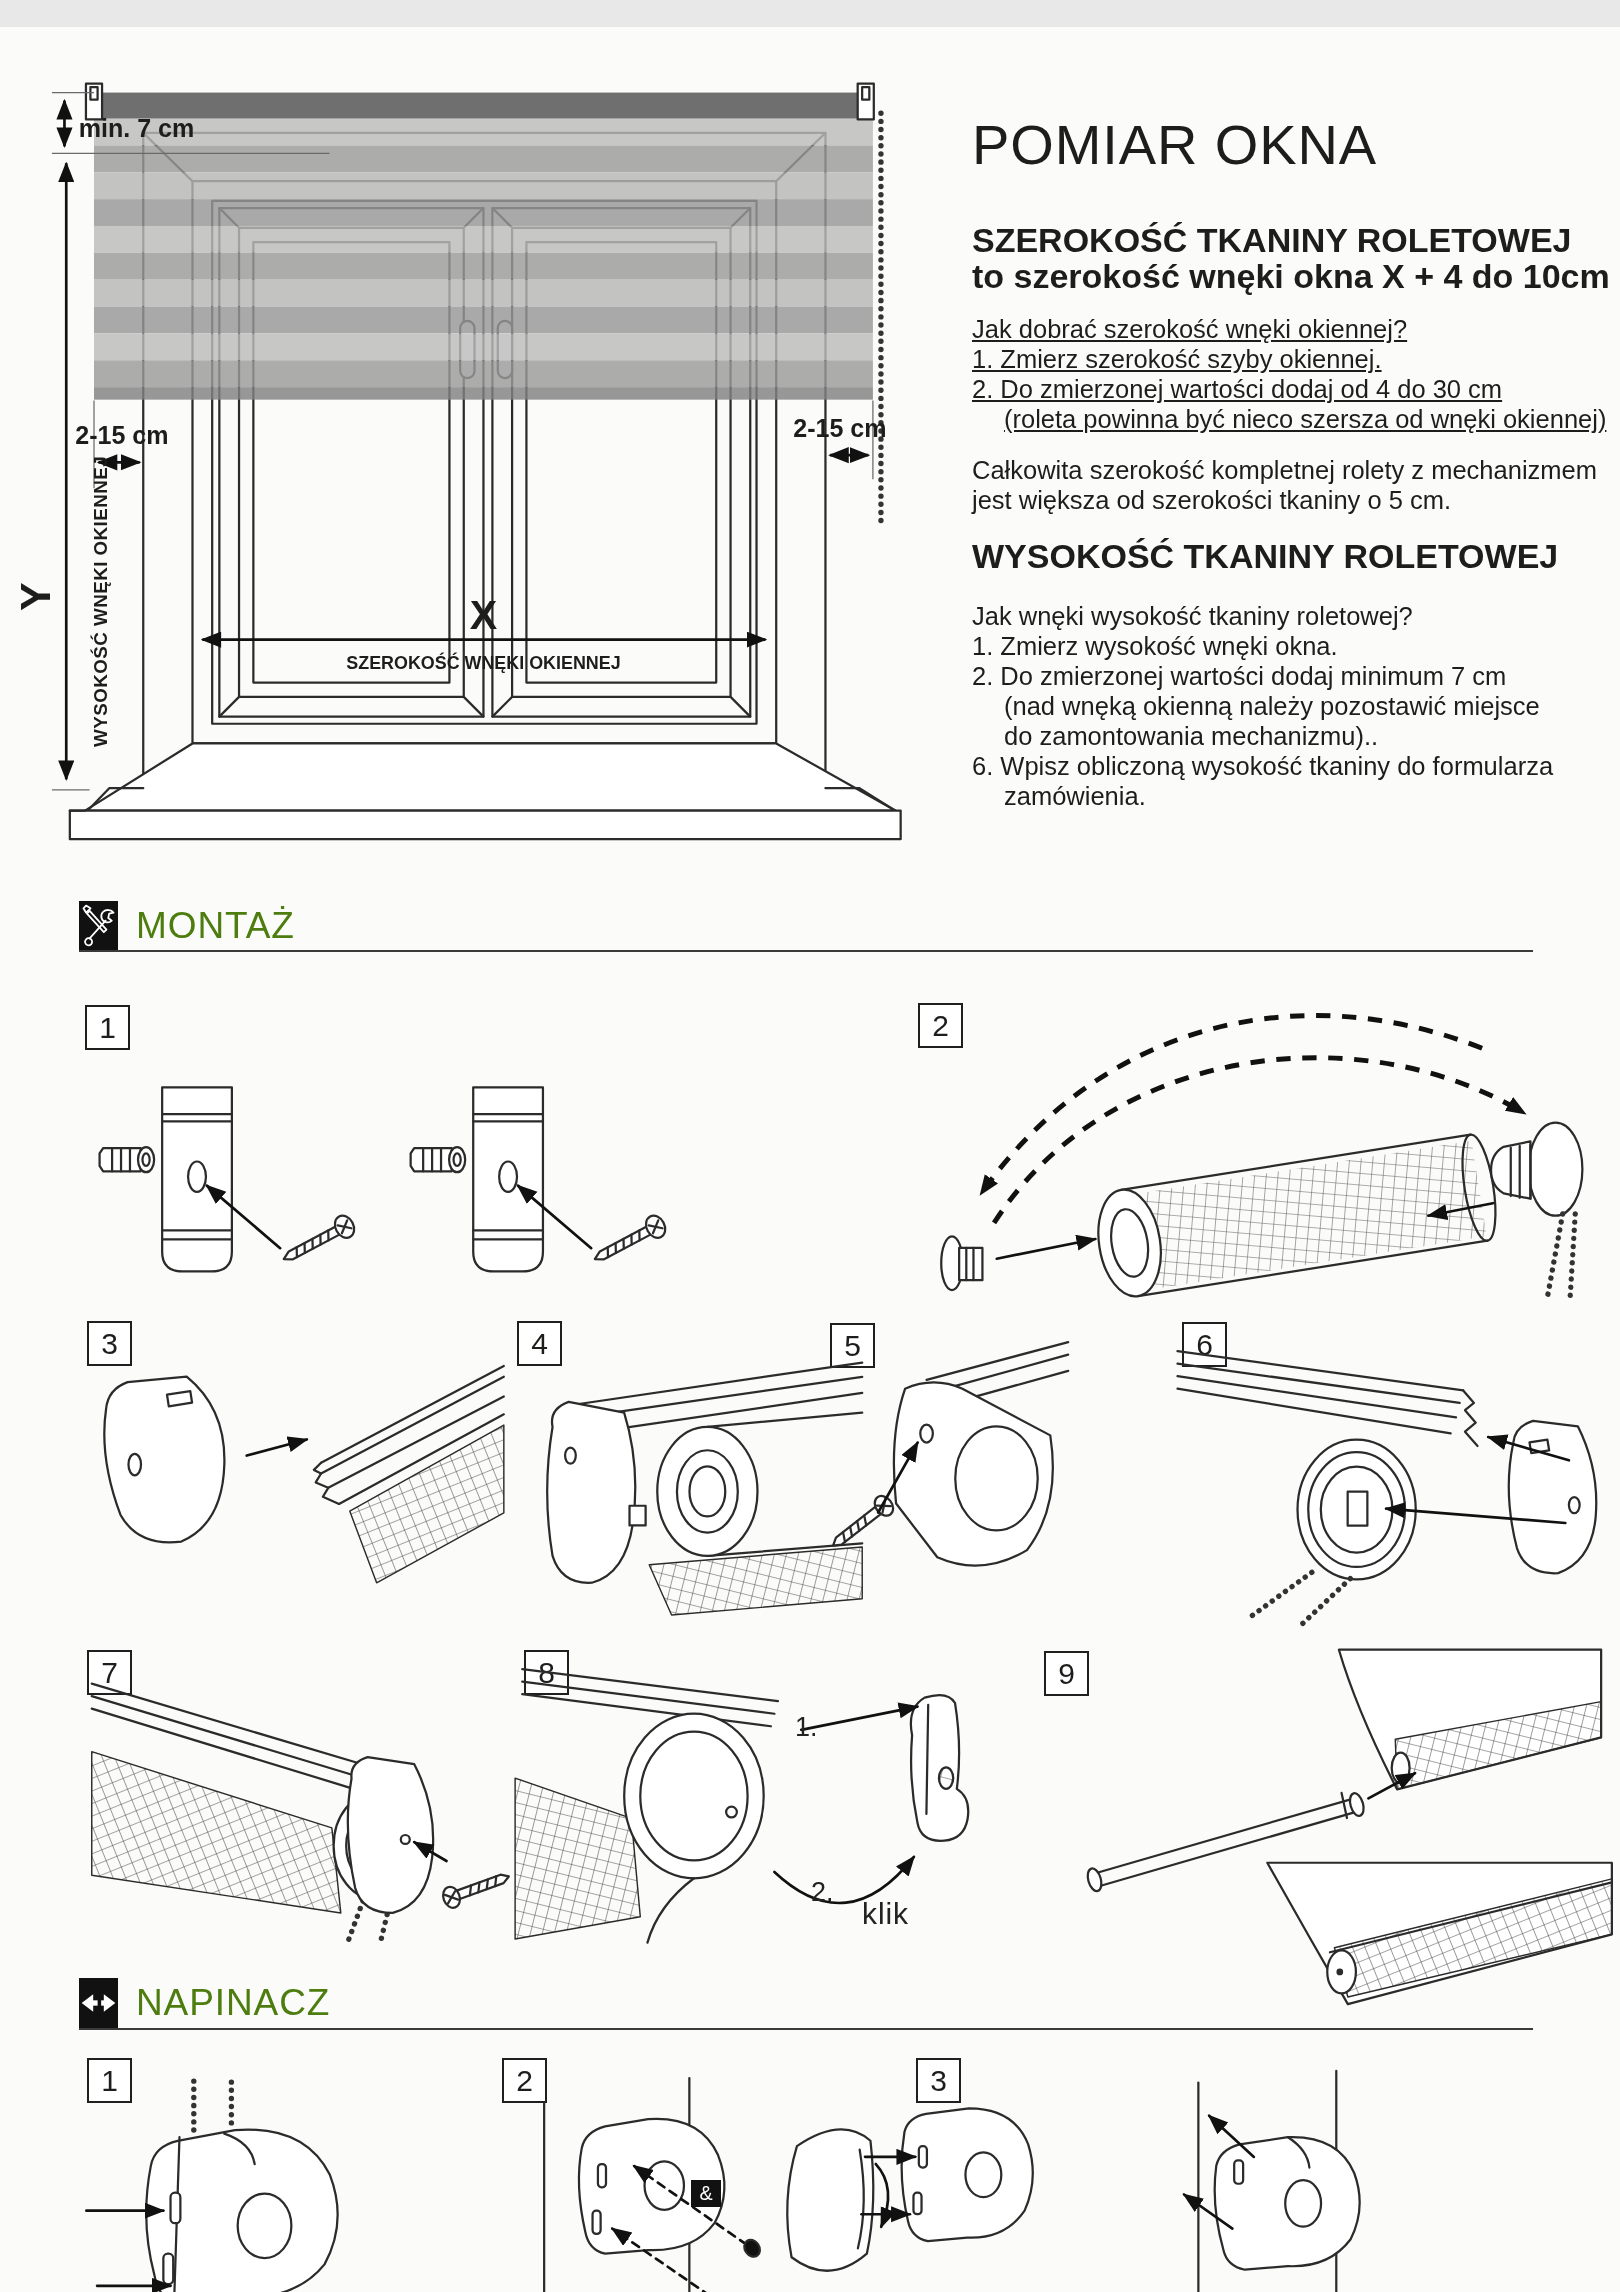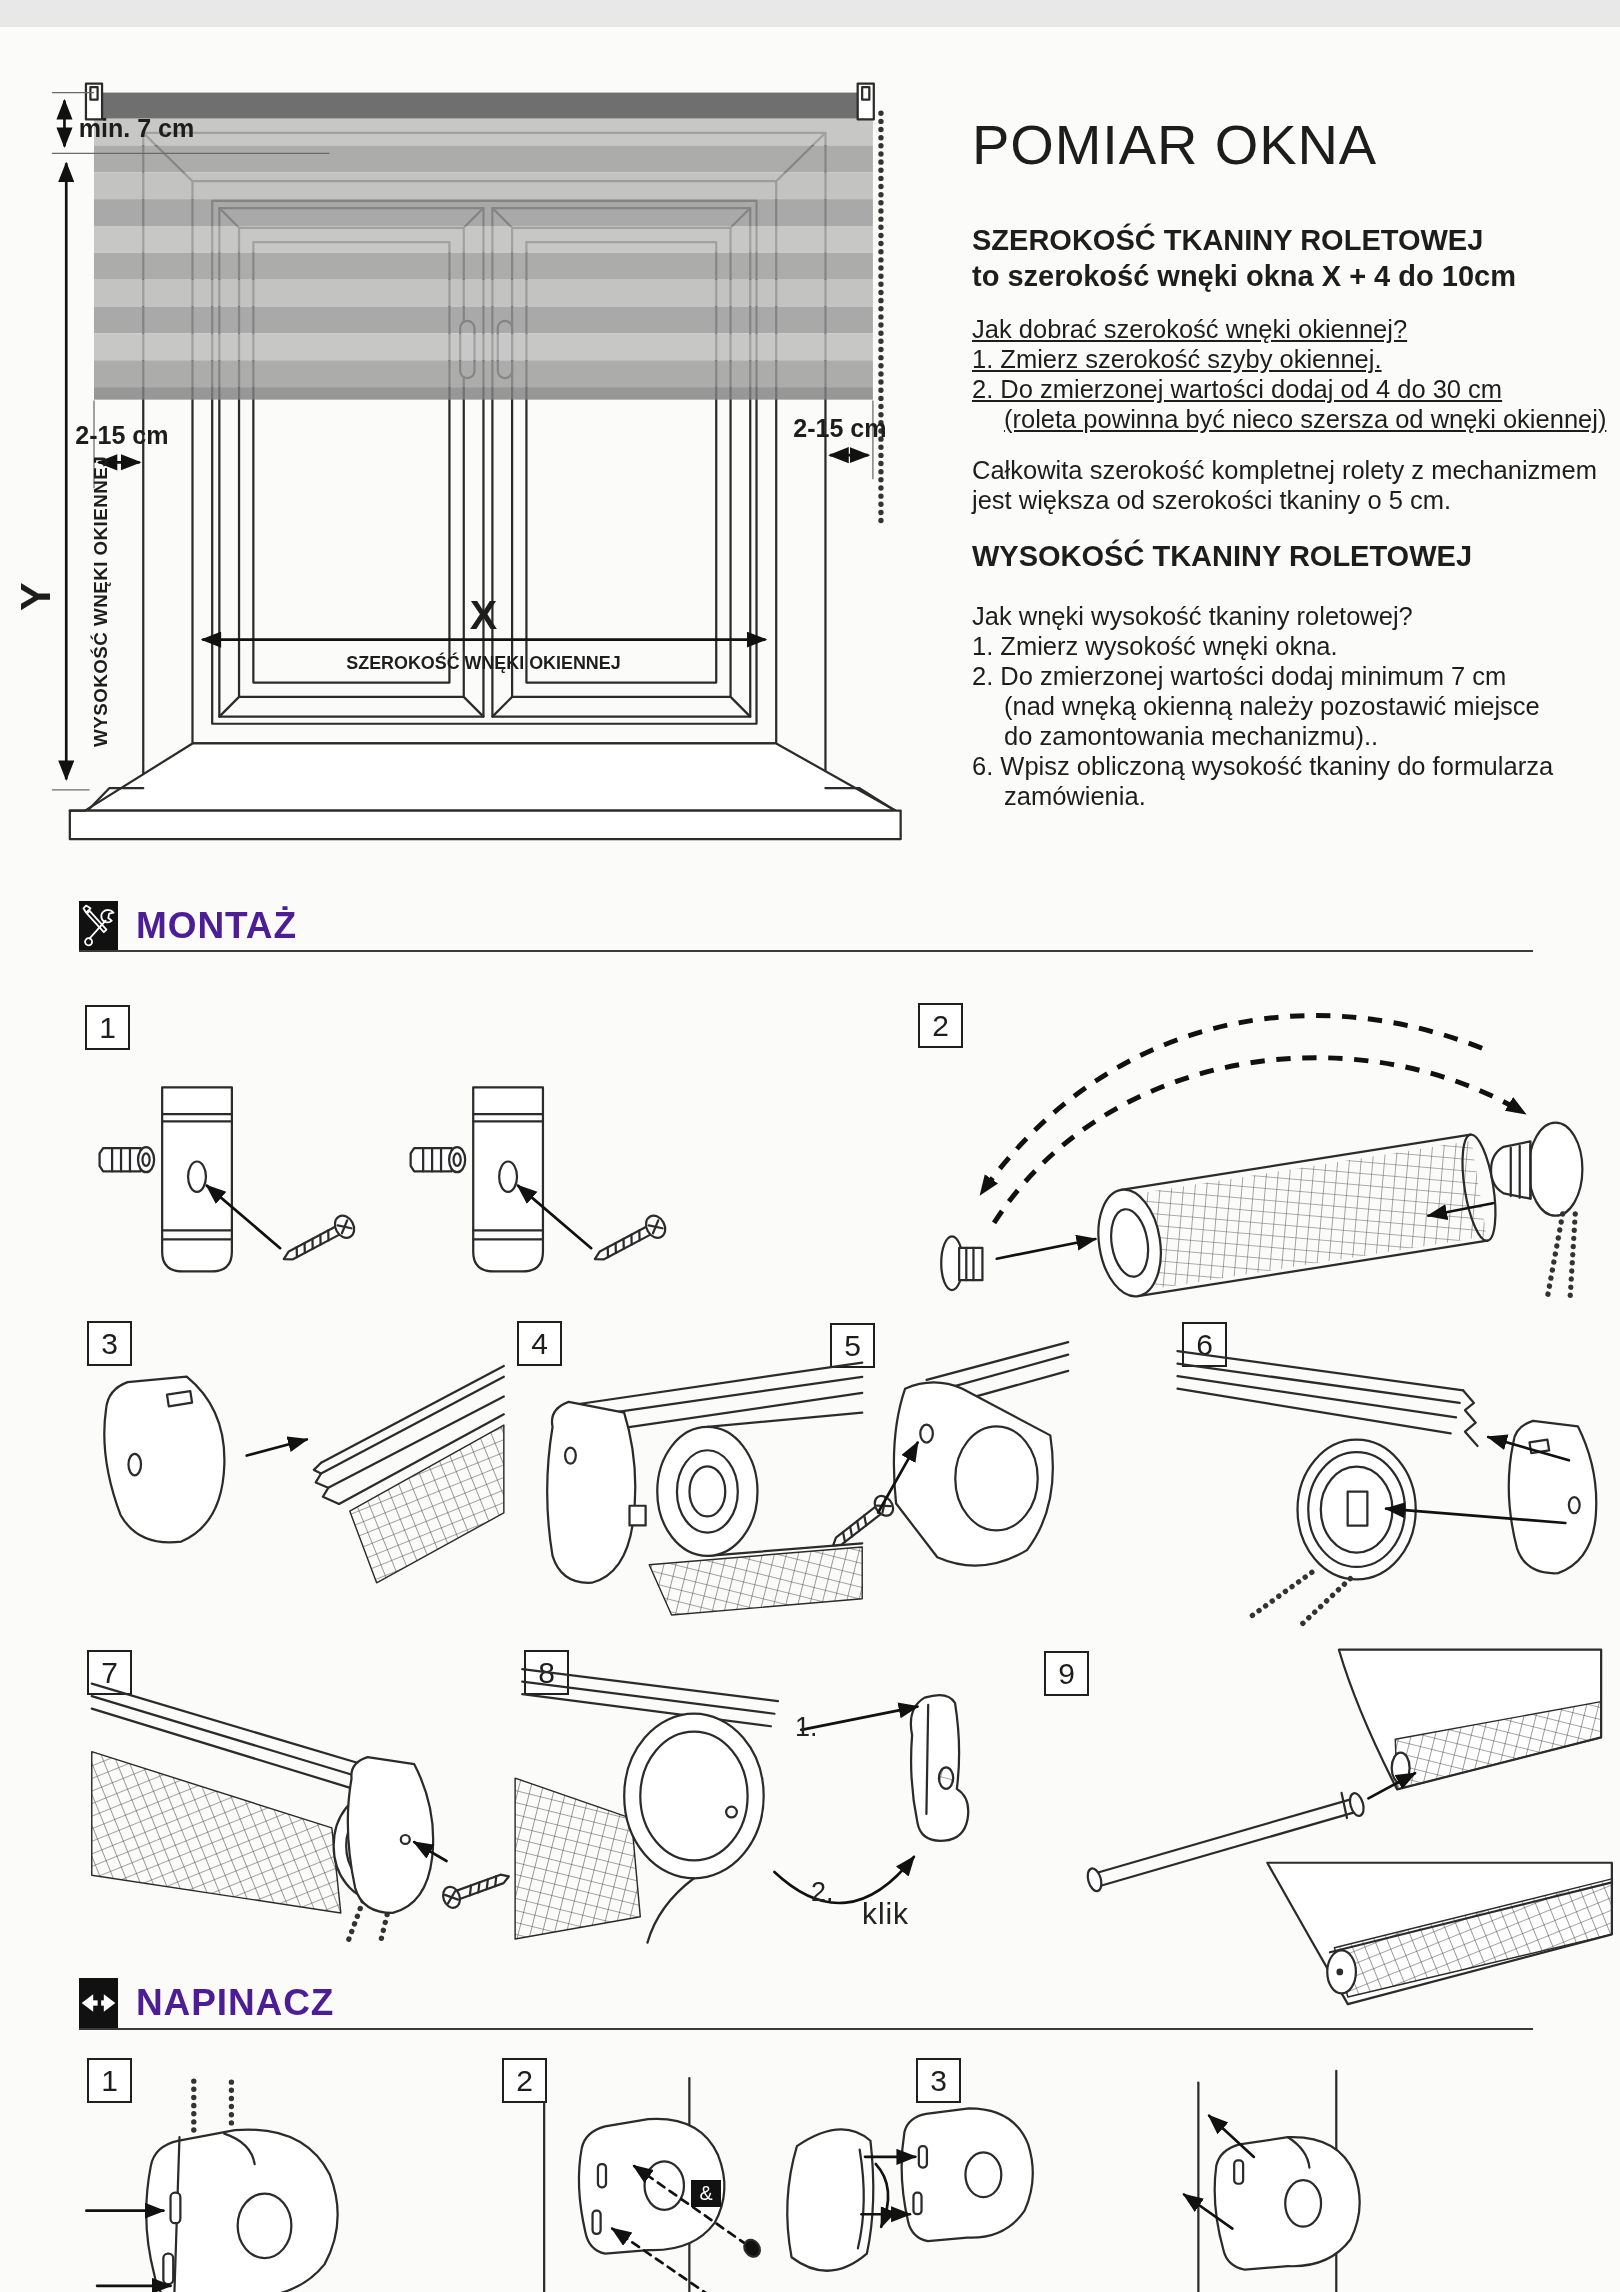--- a/index.html
+++ b/index.html
@@ -12,26 +12,26 @@
   svg .thin{stroke:#6a6a6a;stroke-width:1.4;}
   svg .arrow{stroke:#111;stroke-width:3;fill:none;}
   svg .dash{stroke:#111;stroke-width:5.5;fill:none;stroke-dasharray:16 13;}
   svg .bead{stroke:#333;stroke-width:6;fill:none;stroke-linecap:round;stroke-dasharray:0.1 9;}
   svg .meshfill{fill:url(#mesh);stroke:#2b2b2b;stroke-width:1.6;}
   svg .meshfill2{fill:url(#mesh2);stroke:#2b2b2b;stroke-width:1.6;}
   svg text{fill:#1d1d1b;font-family:"Liberation Sans","DejaVu Sans",sans-serif;font-weight:bold;}
 
   .copy{position:absolute;left:972px;top:85px;width:648px;}
   .title{font-size:56px;font-weight:400;letter-spacing:0.9px;margin:0 0 45px 0;}
-  .bhead{font-size:29px;font-weight:700;line-height:36px;}
+  .bhead{font-size:34px;font-weight:700;line-height:36px;}
   .gap1{margin-bottom:19.7px;} .gap2{margin-bottom:21.5px;text-decoration:underline;} .gap3{margin-bottom:23px;} .gap4{margin-bottom:27px;}
   .btxt{font-size:25.5px;line-height:30px;}
   .indent{padding-left:32px;}
 
-  .sec-label{position:absolute;font-size:37px;letter-spacing:0.9px;color:#4c1d95;font-weight:bold;}
+  .sec-label{position:absolute;font-size:37px;letter-spacing:0.9px;color:#4d7c0f;}
   .sec-icon{position:absolute;width:39px;height:50px;background:#111;}
   .sec-line{position:absolute;height:1.8px;background:#3a3a3a;}
 
   .numbox{position:absolute;width:41px;height:41px;border:2.7px solid #1f1f1f;background:#fff;
           font-size:30px;display:flex;align-items:center;justify-content:center;}
   .small-label{position:absolute;font-size:27px;color:#222;}
   .klik{font-size:30px;letter-spacing:0.9px;}
   .ampbox{position:absolute;width:30px;height:27px;background:#111;color:#fff;font-size:19.7px;
           display:flex;align-items:center;justify-content:center;}
 </style>

